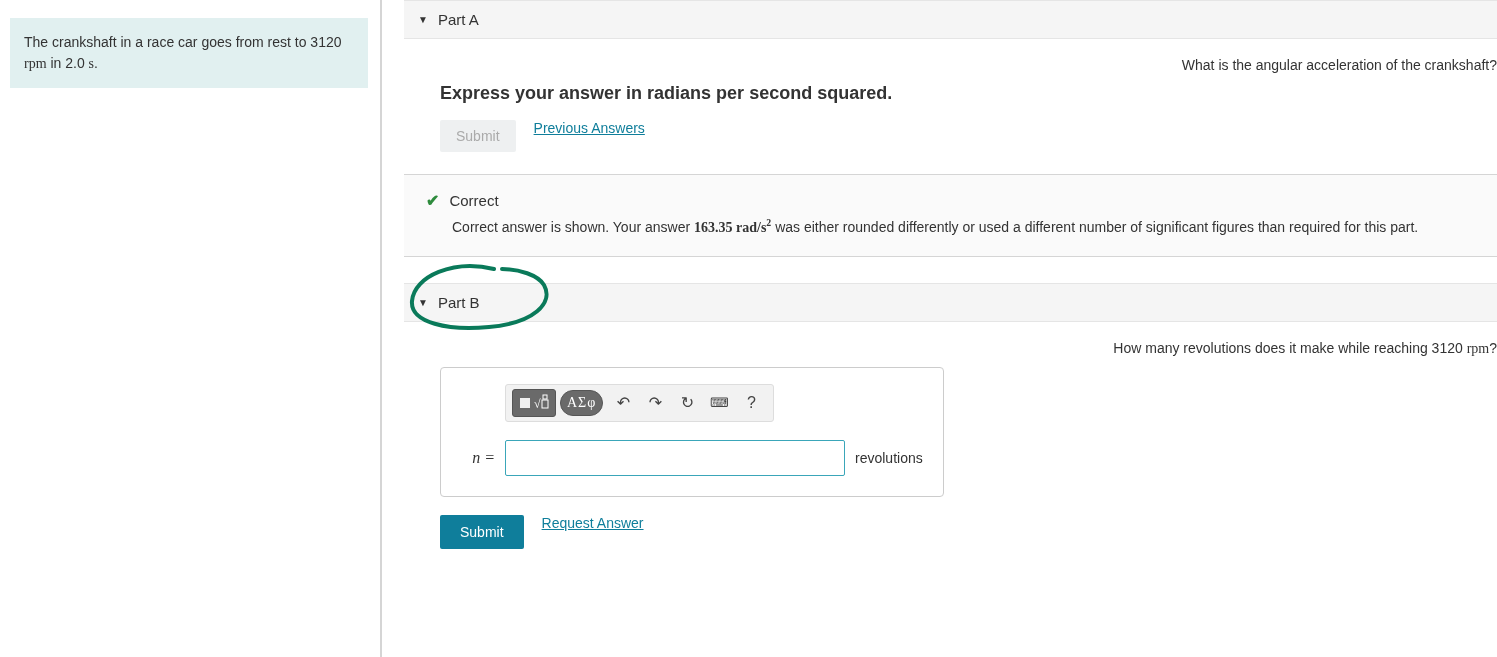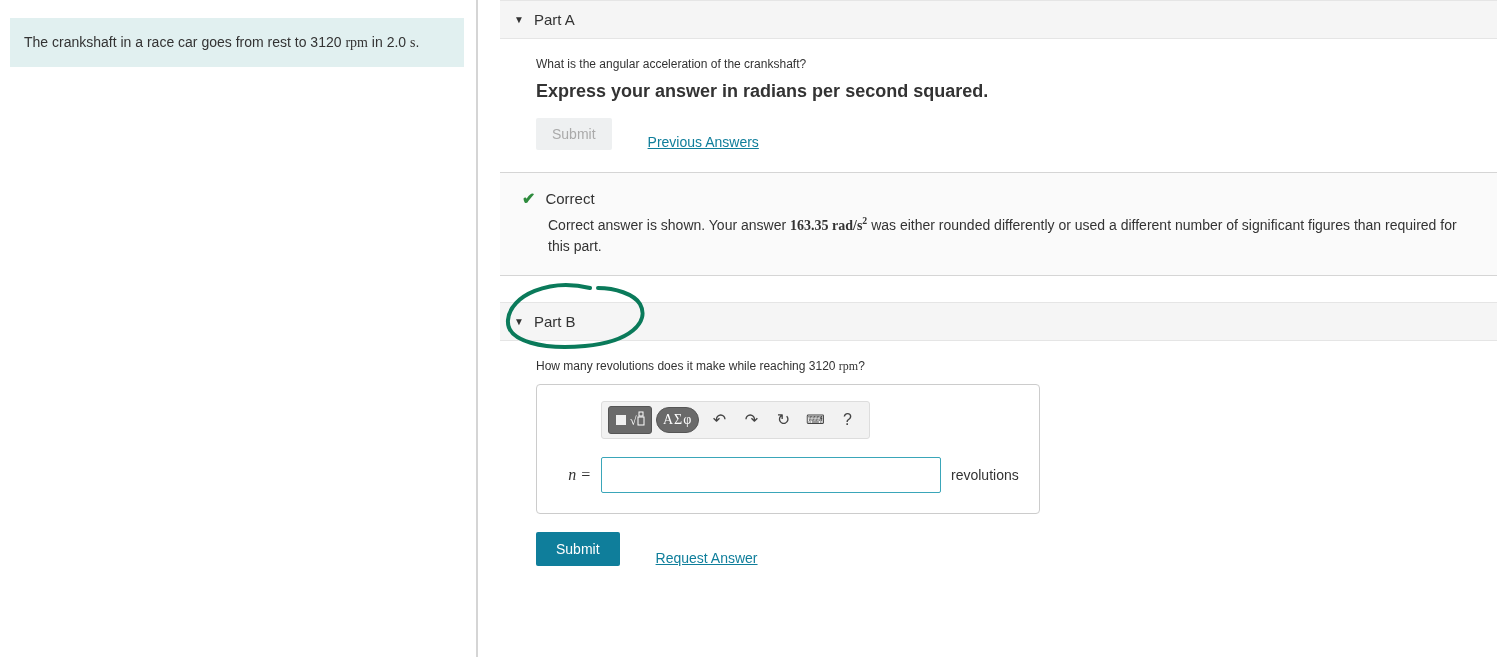--- a/index.html
+++ b/index.html
@@ -1,29 +1,29 @@
 <!DOCTYPE html>
 <html><head>
 <meta charset="utf-8">
 <style>
   * { box-sizing: border-box; margin: 0; padding: 0; }
   body { font-family: "Helvetica Neue", Arial, sans-serif; font-size: 14px; color: #333; background: #fff; }
   .container { display: flex; width: 1497px; height: 657px; }
-  .left-col { width: 476px; padding: 18px 12px 0 10px; }
+  .left-col { width: 380px; padding: 18px 12px 0 10px; }
   .problem-box { background: #e1f0f0; padding: 14px 14px; color: #333; font-size: 14px; line-height: 1.5; }
   .divider { width: 2px; background: #d5d5d5; }
   .right-col { flex: 1; padding-left: 22px; padding-top: 0; }
   .part-header { background: #f5f5f5; border: 1px solid #e5e5e5; border-left: none; border-right: none; padding: 10px 14px; display: flex; align-items: center; gap: 10px; margin-bottom: 18px; }
   .part-header .tri { font-size: 10px; color: #333; }
   .part-header .label { font-weight: normal; font-size: 15px; text-align: center; }
   .content { padding: 0 0 0 36px; }
-  .question { margin-bottom: 10px; font-size: 12px; }
+  .question { margin-bottom: 10px; font-size: 14px; text-align: right; }
   .instruction { font-weight: bold; margin-bottom: 16px; font-size: 18px; }
   .answer-display { border: 1px solid #ccc; border-radius: 3px; padding: 10px 14px; display: inline-block; min-width: 300px; margin-bottom: 18px; font-size: 15px; font-family: Georgia, serif; }
-  .btn-row { display: flex; align-items: flex-end; gap: 36px; margin-bottom: 22px; }
+  .btn-row { display: flex; align-items: flex-start; gap: 18px; margin-bottom: 22px; }
   .btn-submit-disabled { background: #eef0f1; color: #aaa; border: none; padding: 8px 16px; font-size: 14px; border-radius: 2px; cursor: default; }
   .btn-submit { background: #0f7e9b; color: #fff; border: none; padding: 9px 20px; font-size: 14px; border-radius: 2px; cursor: pointer; font-weight: 500; }
   .link { color: #0f7e9b; font-weight: normal; text-decoration: underline; font-size: 14px; cursor: pointer; }
   .feedback-box { background: #fafafa; border: 1px solid #d5d5d5; border-left: none; border-right: none; padding: 16px 18px 18px 22px; margin-bottom: 26px; margin-left: -36px; }
   .feedback-head { display: flex; align-items: center; gap: 10px; margin-bottom: 6px; }
   .check { color: #2e8b3d; font-weight: bold; font-size: 16px; }
   .correct-label { font-weight: normal; font-size: 15px; }
   .feedback-text { font-size: 14px; line-height: 1.5; padding-left: 26px; }
   .partb-wrap { position: relative; }
   .circle-svg { position: absolute; top: -22px; left: -10px; pointer-events: none; }

